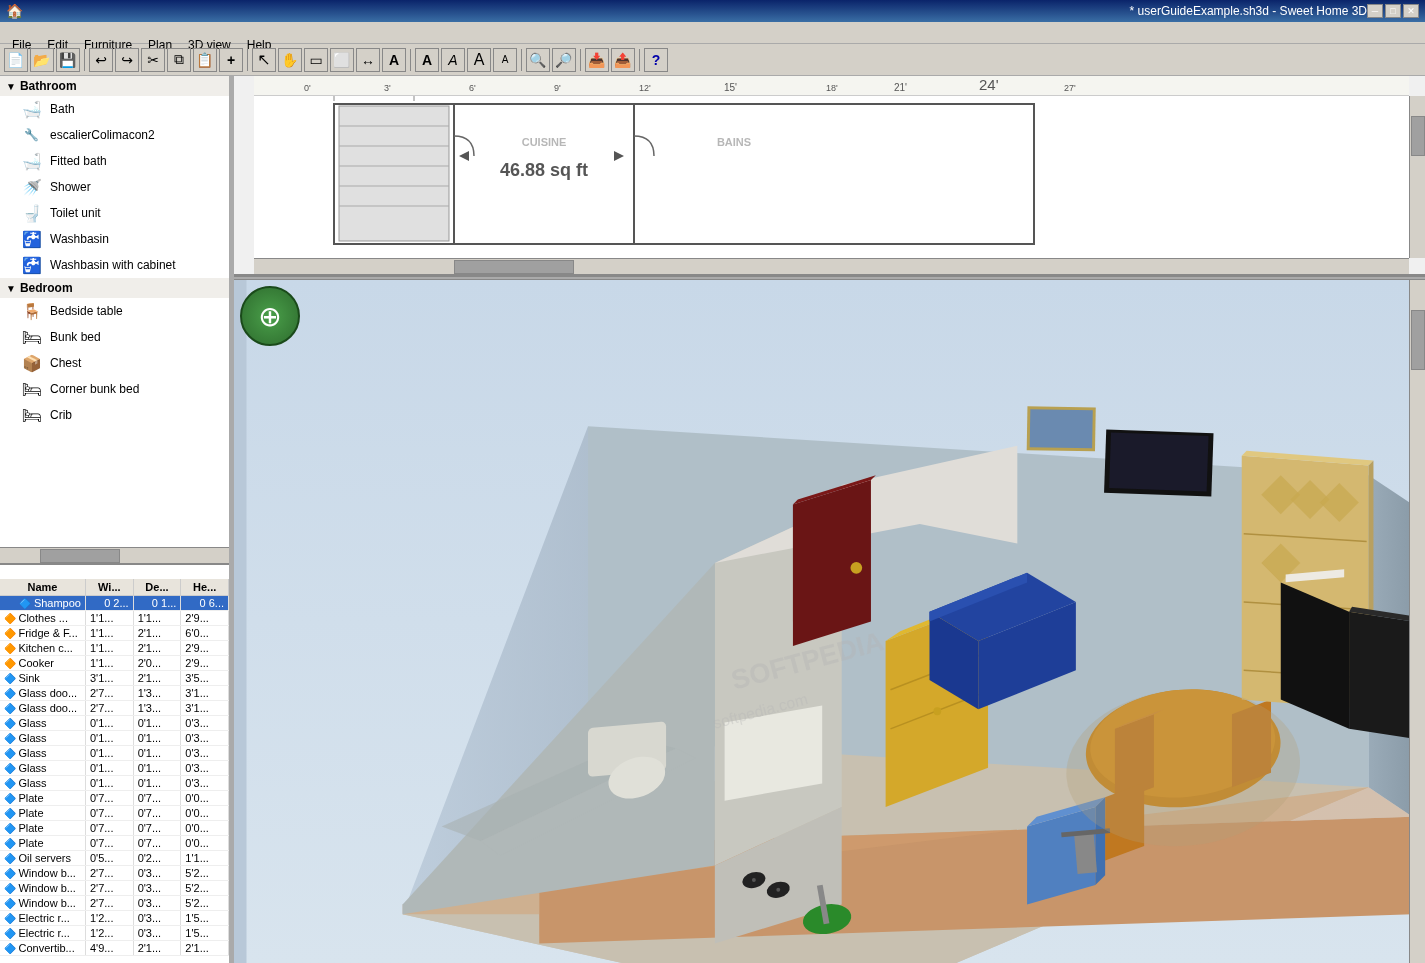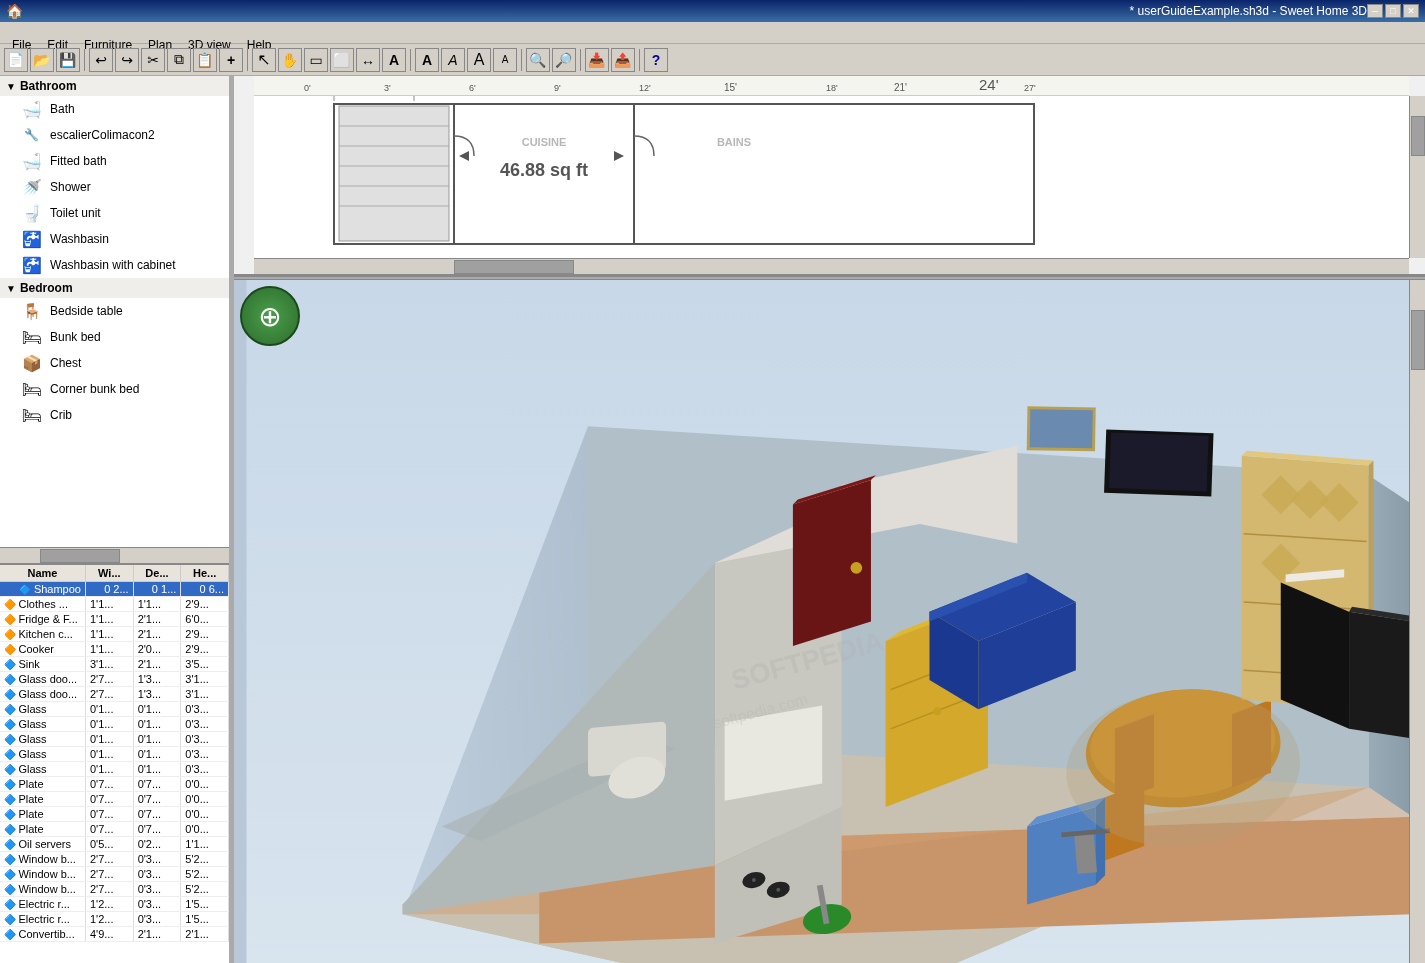--- a/index.html
+++ b/index.html
@@ -116,20 +116,21 @@
     .bottom-panel {
       height: 400px;
       border-top: 2px solid #888;
       display: flex;
       flex-direction: column;
       overflow: hidden;
     }
     .table-container {
       overflow: auto;
       flex: 1;
+      margin-top: 14px;
     }
     .table-container::-webkit-scrollbar { width: 16px; height: 16px; }
     .table-container::-webkit-scrollbar-track { background: #d4d0c8; }
     .table-container::-webkit-scrollbar-thumb { background: #a0a0a0; border: 1px solid #888; }
 
     .data-table {
       width: 100%;
       border-collapse: collapse;
       font-size: 11px;
     }
@@ -582,21 +583,21 @@
         <div style="position:relative; width:100%; height:100%;">
           <span style="position:absolute; left:50px; bottom:2px; font-size:9px; color:#555;">0'</span>
           <span style="position:absolute; left:130px; bottom:2px; font-size:9px; color:#555;">3'</span>
           <span style="position:absolute; left:215px; bottom:2px; font-size:9px; color:#555;">6'</span>
           <span style="position:absolute; left:300px; bottom:2px; font-size:9px; color:#555;">9'</span>
           <span style="position:absolute; left:385px; bottom:2px; font-size:9px; color:#555;">12'</span>
           <span style="position:absolute; left:470px; bottom:2px; font-size:10px; color:#555;">15'</span>
           <span style="position:absolute; left:572px; bottom:2px; font-size:9px; color:#555;">18'</span>
           <span style="position:absolute; left:640px; bottom:2px; font-size:10px; color:#555;">21'</span>
           <span style="position:absolute; left:725px; bottom:2px; font-size:15px; color:#555;">24'</span>
-          <span style="position:absolute; left:770px; bottom:2px; font-size:9px; color:#555;">27'</span>
+          <span style="position:absolute; left:810px; bottom:2px; font-size:9px; color:#555;">27'</span>
         </div>
       </div>
 
       <div class="plan-content">
 
         <svg width="100%" height="100%" style="position:absolute; top:0; left:0;">
 
           <rect x="0" y="0" width="100%" height="100%" fill="white"></rect>
 
           <line x1="80" y1="0" x2="80" y2="5" stroke="#888" stroke-width="1"></line>

